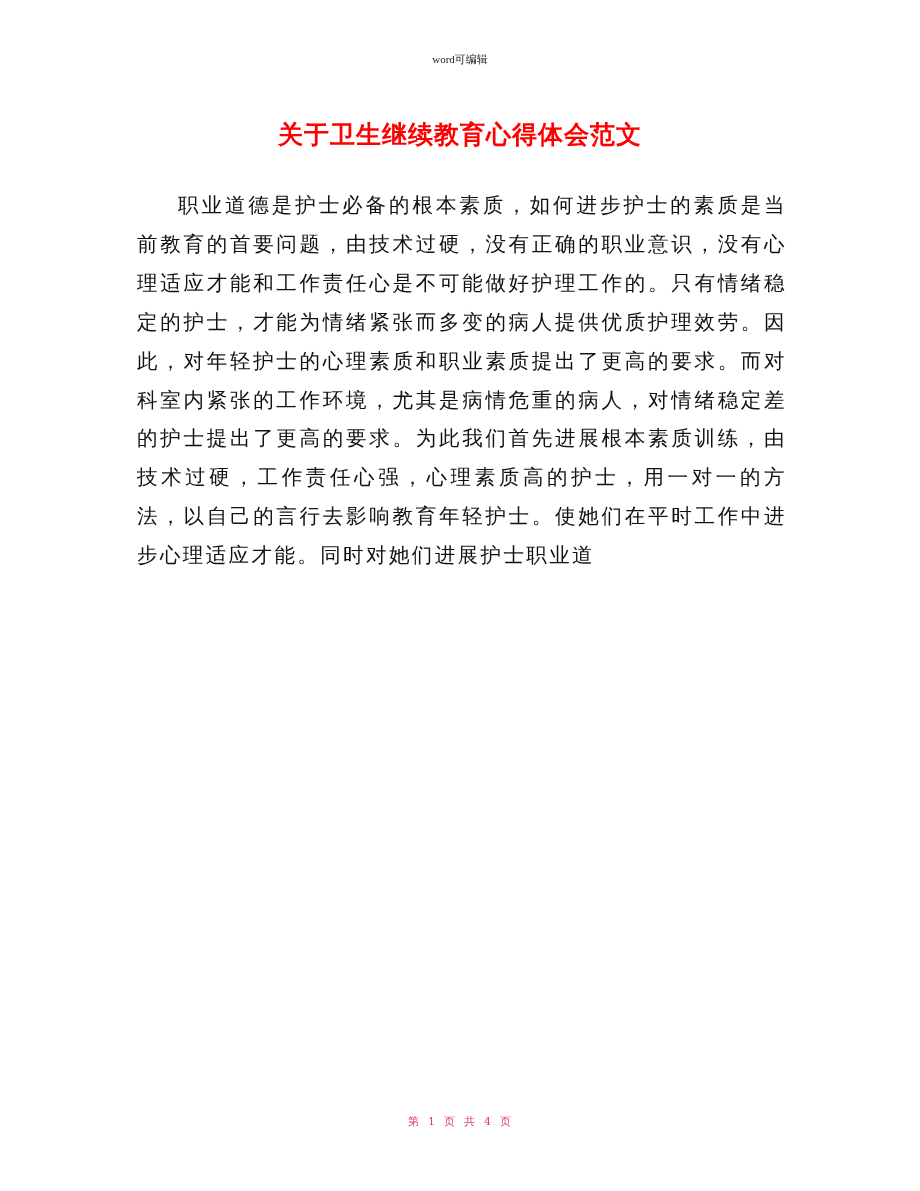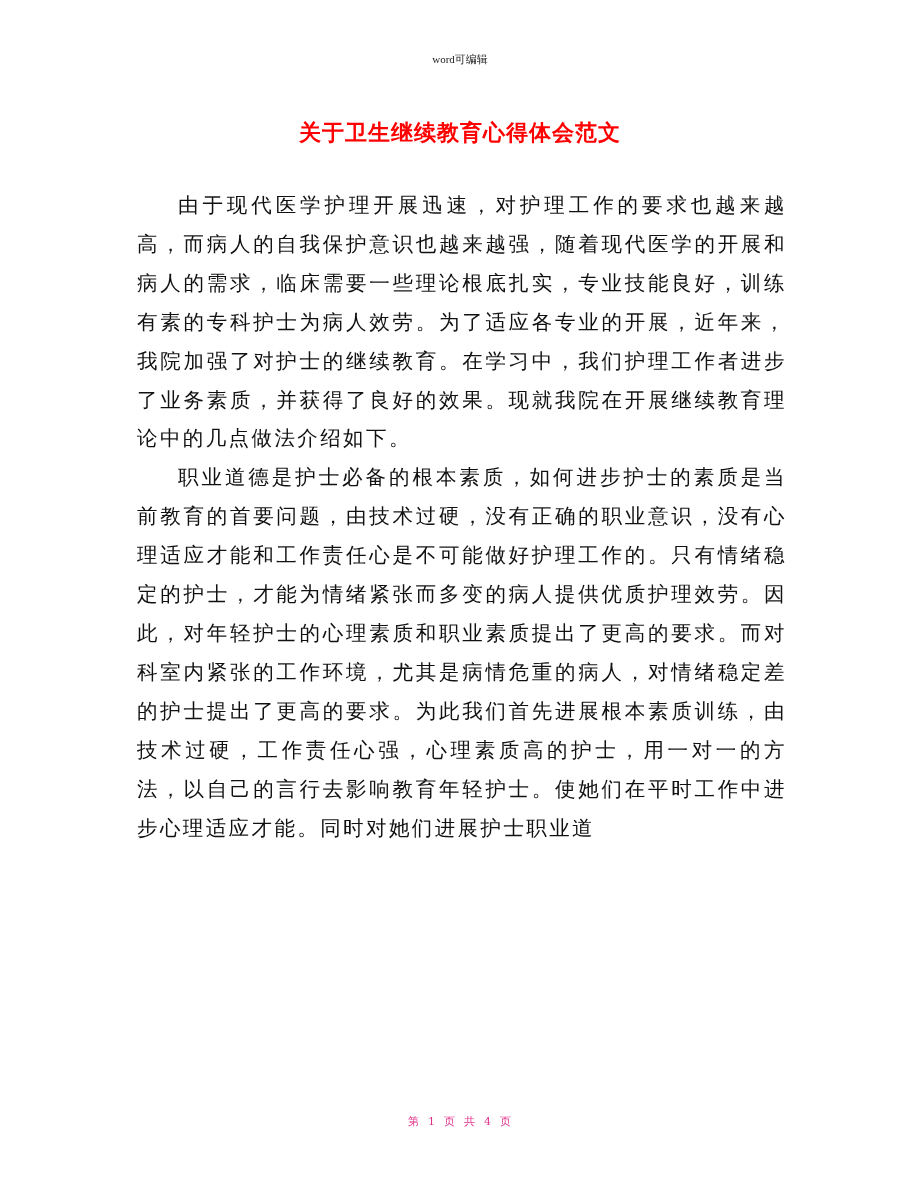--- a/index.html
+++ b/index.html
@@ -24,21 +24,21 @@
       font-size: 11px;
       color: #222222;
       font-family: "Liberation Serif", "DejaVu Serif", serif;
     }
     .doc-title {
       position: absolute;
       top: 118px;
       left: 0;
       width: 920px;
       text-align: center;
-      font-size: 22px;
+      font-size: 25px;
       font-weight: bold;
       color: #ff0000;
       font-family: "DejaVu Sans", "Liberation Sans", sans-serif;
       letter-spacing: 1px;
     }
     .body-text {
       position: absolute;
       top: 186px;
       left: 137px;
       width: 650px;
@@ -68,19 +68,18 @@
     .footer span { margin: 0 4px; }
   </style>
 </head>
 <body>
 
 <div class="header-note">word可编辑</div>
 
 <div class="doc-title">关于卫生继续教育心得体会范文</div>
 
 <div class="body-text">
-  <p class="para">由于现代医学护理开展迅速，对护理工作的要求也越来越高，而病人的自我保护意识也越来越强，随着现代医学的开展和病人的需求，临床需要一些理论根底扎实，专业技能良好，训练有素的专科护士为病人效劳。为了适应各专业的开展，近年来，我院加强了对护士的继续教育。在学习中，我们护理工作者进步了业务素质，并获得了良好的效果。现就我院在开展继续教育理论中的几点做法介绍如下。</p>
   <p class="para">职业道德是护士必备的根本素质，如何进步护士的素质是当前教育的首要问题，由技术过硬，没有正确的职业意识，没有心理适应才能和工作责任心是不可能做好护理工作的。只有情绪稳定的护士，才能为情绪紧张而多变的病人提供优质护理效劳。因此，对年轻护士的心理素质和职业素质提出了更高的要求。而对科室内紧张的工作环境，尤其是病情危重的病人，对情绪稳定差的护士提出了更高的要求。为此我们首先进展根本素质训练，由技术过硬，工作责任心强，心理素质高的护士，用一对一的方法，以自己的言行去影响教育年轻护士。使她们在平时工作中进步心理适应才能。同时对她们进展护士职业道</p>
 </div>
 
 <div class="footer">
   <span>第</span><span>1</span><span>页</span><span>共</span><span>4</span><span>页</span>
 </div>
 
 </body></html>

